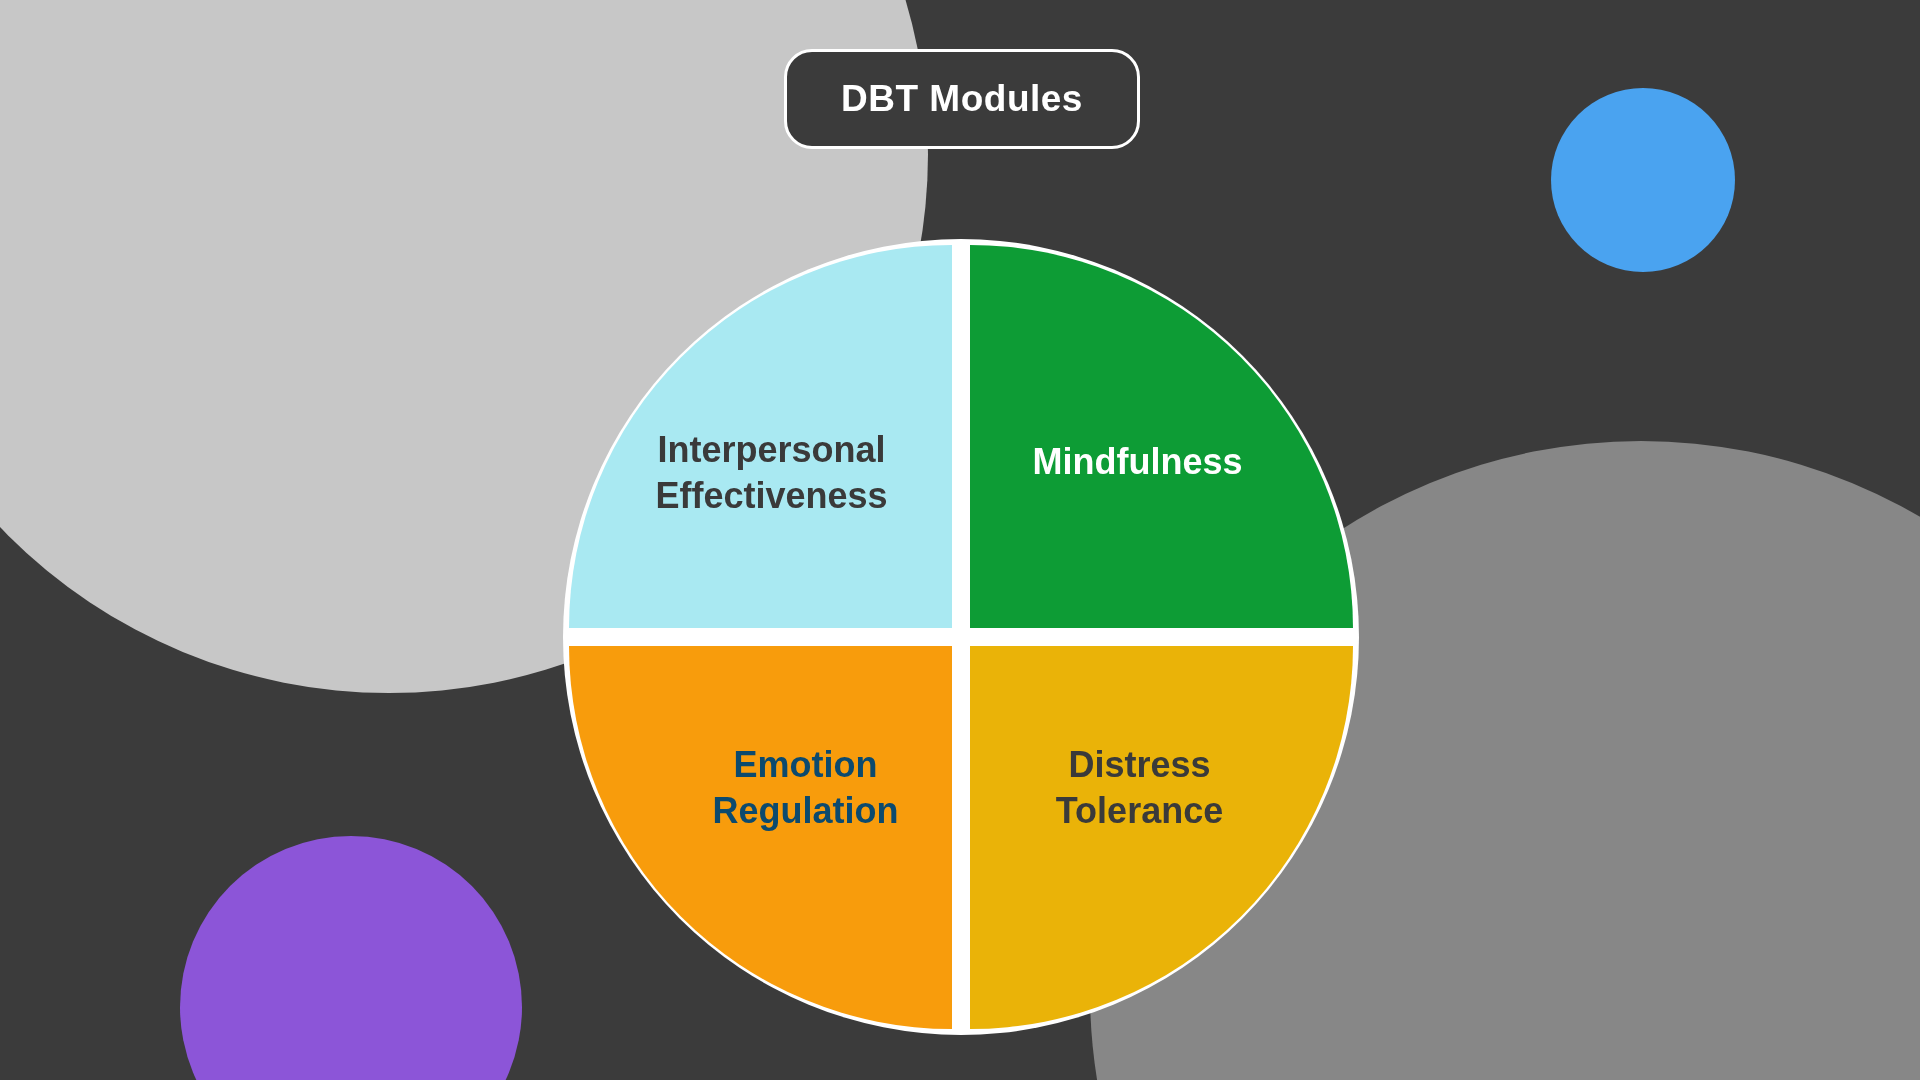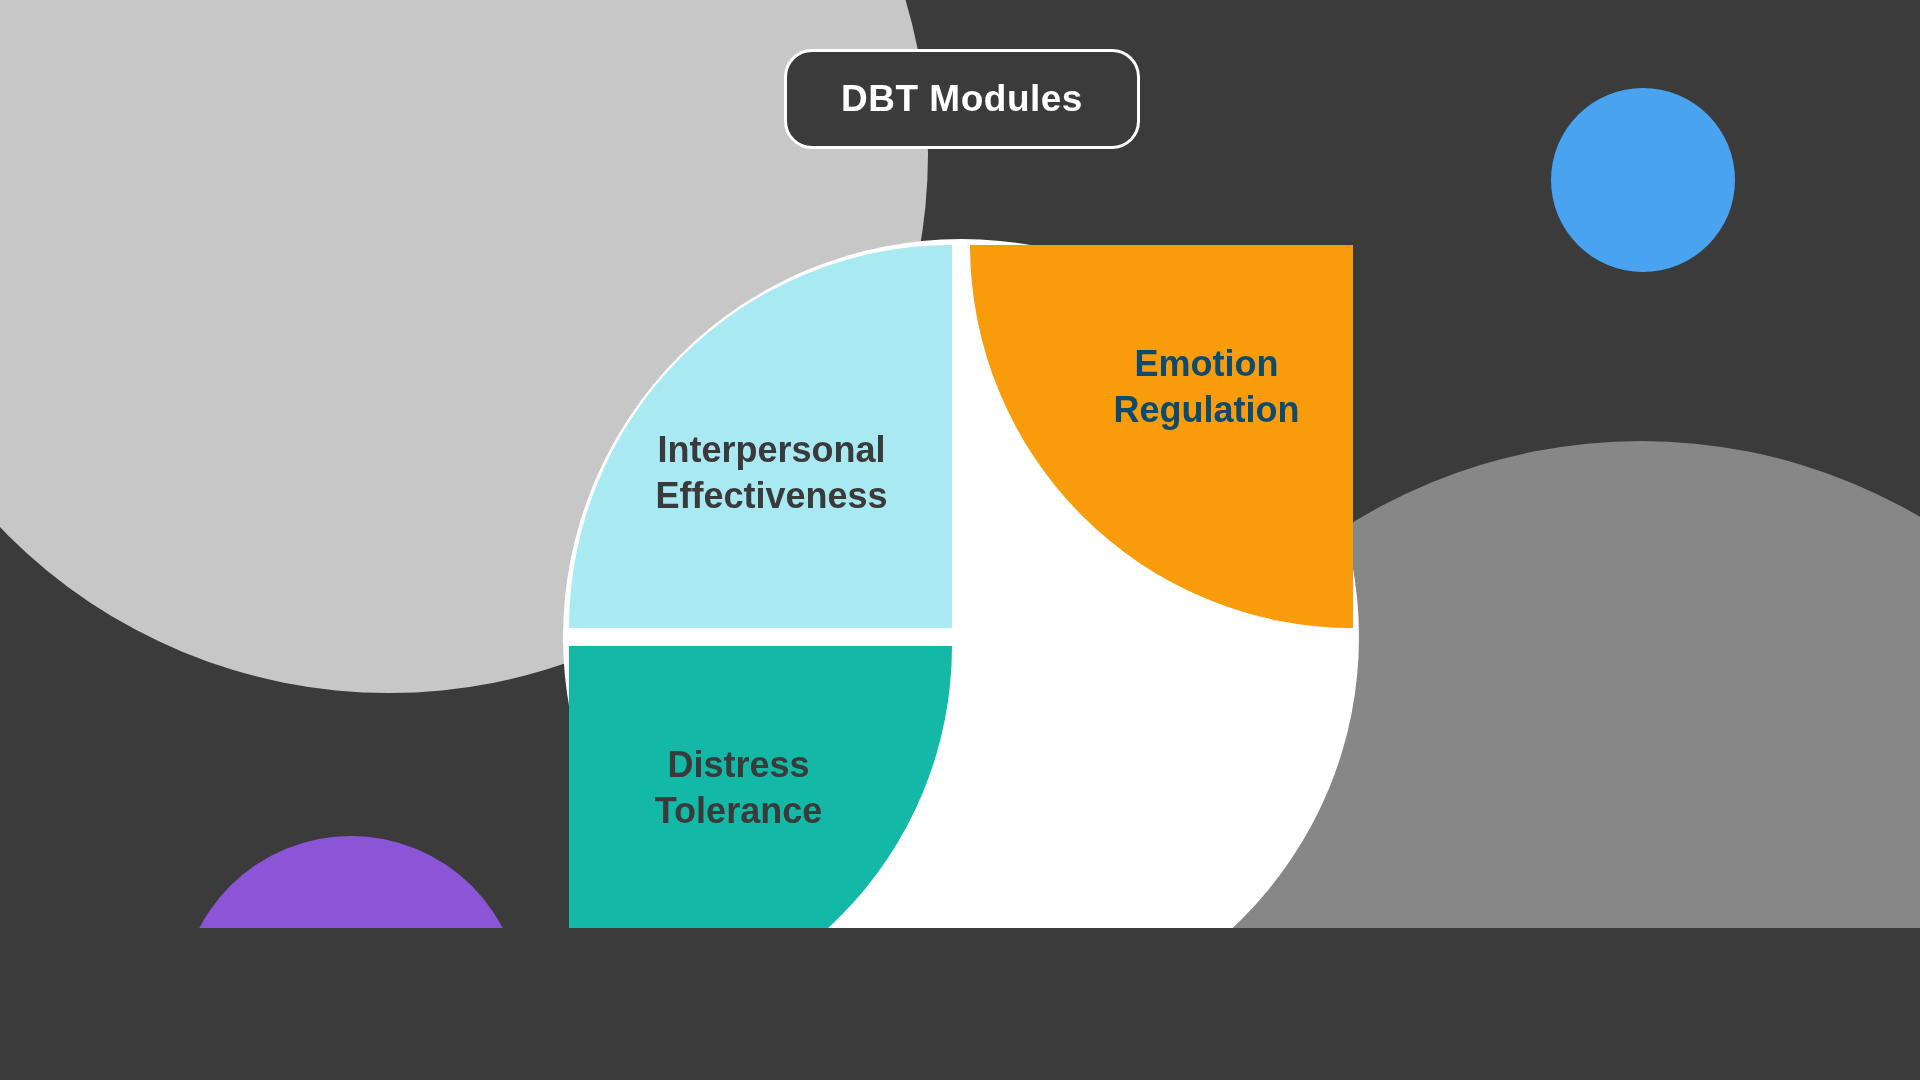--- a/index.html
+++ b/index.html
@@ -5,21 +5,21 @@
   * { margin: 0; padding: 0; box-sizing: border-box; }
   html, body { width: 100%; height: 100%; }
   body {
     font-family: "Liberation Sans", "DejaVu Sans", sans-serif;
     background: #3b3b3b;
     overflow: hidden;
   }
   .stage {
     position: relative;
     width: 1920px;
-    height: 928px;
+    height: 1080px;
     overflow: hidden;
   }
   .decor {
     position: absolute;
     border-radius: 50%;
   }
   .circle-light-gray { left: -150px; top: -385px; width: 1078px; height: 1078px; }
   .circle-blue       { left: 1551px; top: 88px;   width: 184px;  height: 184px; }
   .circle-mid-gray   { left: 1090px; top: 441px;  width: 1102px; height: 1102px; }
   .circle-purple     { left: 180px;  top: 836px;  width: 342px;  height: 342px; }
@@ -83,21 +83,24 @@
   <div class="decor circle-purple" style="background-color: rgb(140, 85, 216);"></div>
 
   <div class="badge" style="border-color: rgb(255, 255, 255); color: rgb(255, 255, 255); background-color: rgb(59, 59, 59);">
     <span>DBT Modules</span>
   </div>
 
   <div class="pie" style="background-color: rgb(255, 255, 255); gap: 18px;">
     <div class="quad quad-tl" style="background-color: rgb(169, 233, 242); color: rgb(58, 58, 58);">
       <span class="label">Interpersonal Effectiveness</span>
     </div>
+    <div class="quad quad-tr" style="background-color: rgb(13, 156, 53); color: rgb(255, 255, 255);">
+      <span class="label">Mindfulness</span>
+    </div>
     <div class="quad quad-bl" style="background-color: rgb(248, 156, 12); color: #0c4a6e;">
       <span class="label">Emotion Regulation</span>
     </div>
-    <div class="quad quad-br" style="background-color: #14b8a6; color: rgb(58, 58, 58);">
+    <div class="quad quad-br" style="background-color: #eab308; color: rgb(58, 58, 58);">
       <span class="label">Distress Tolerance</span>
     </div>
   </div>
 
 </div>
 
 </body></html>

